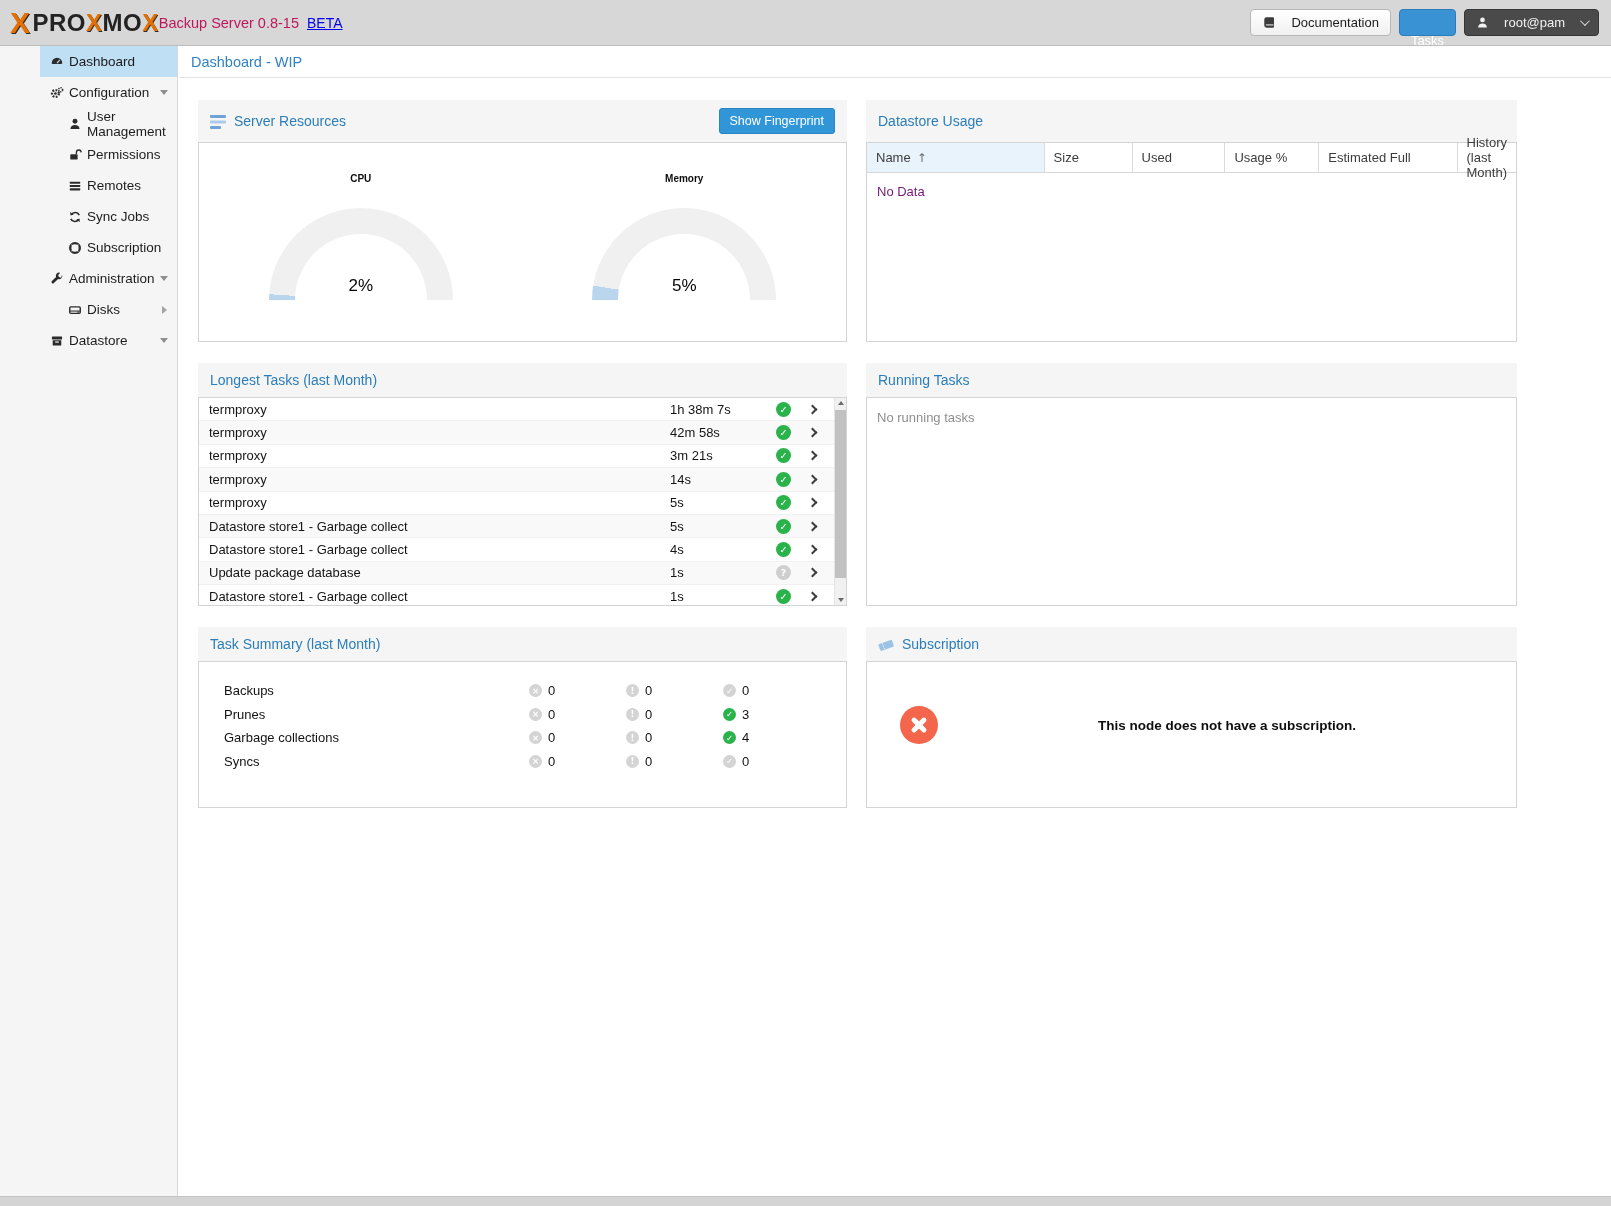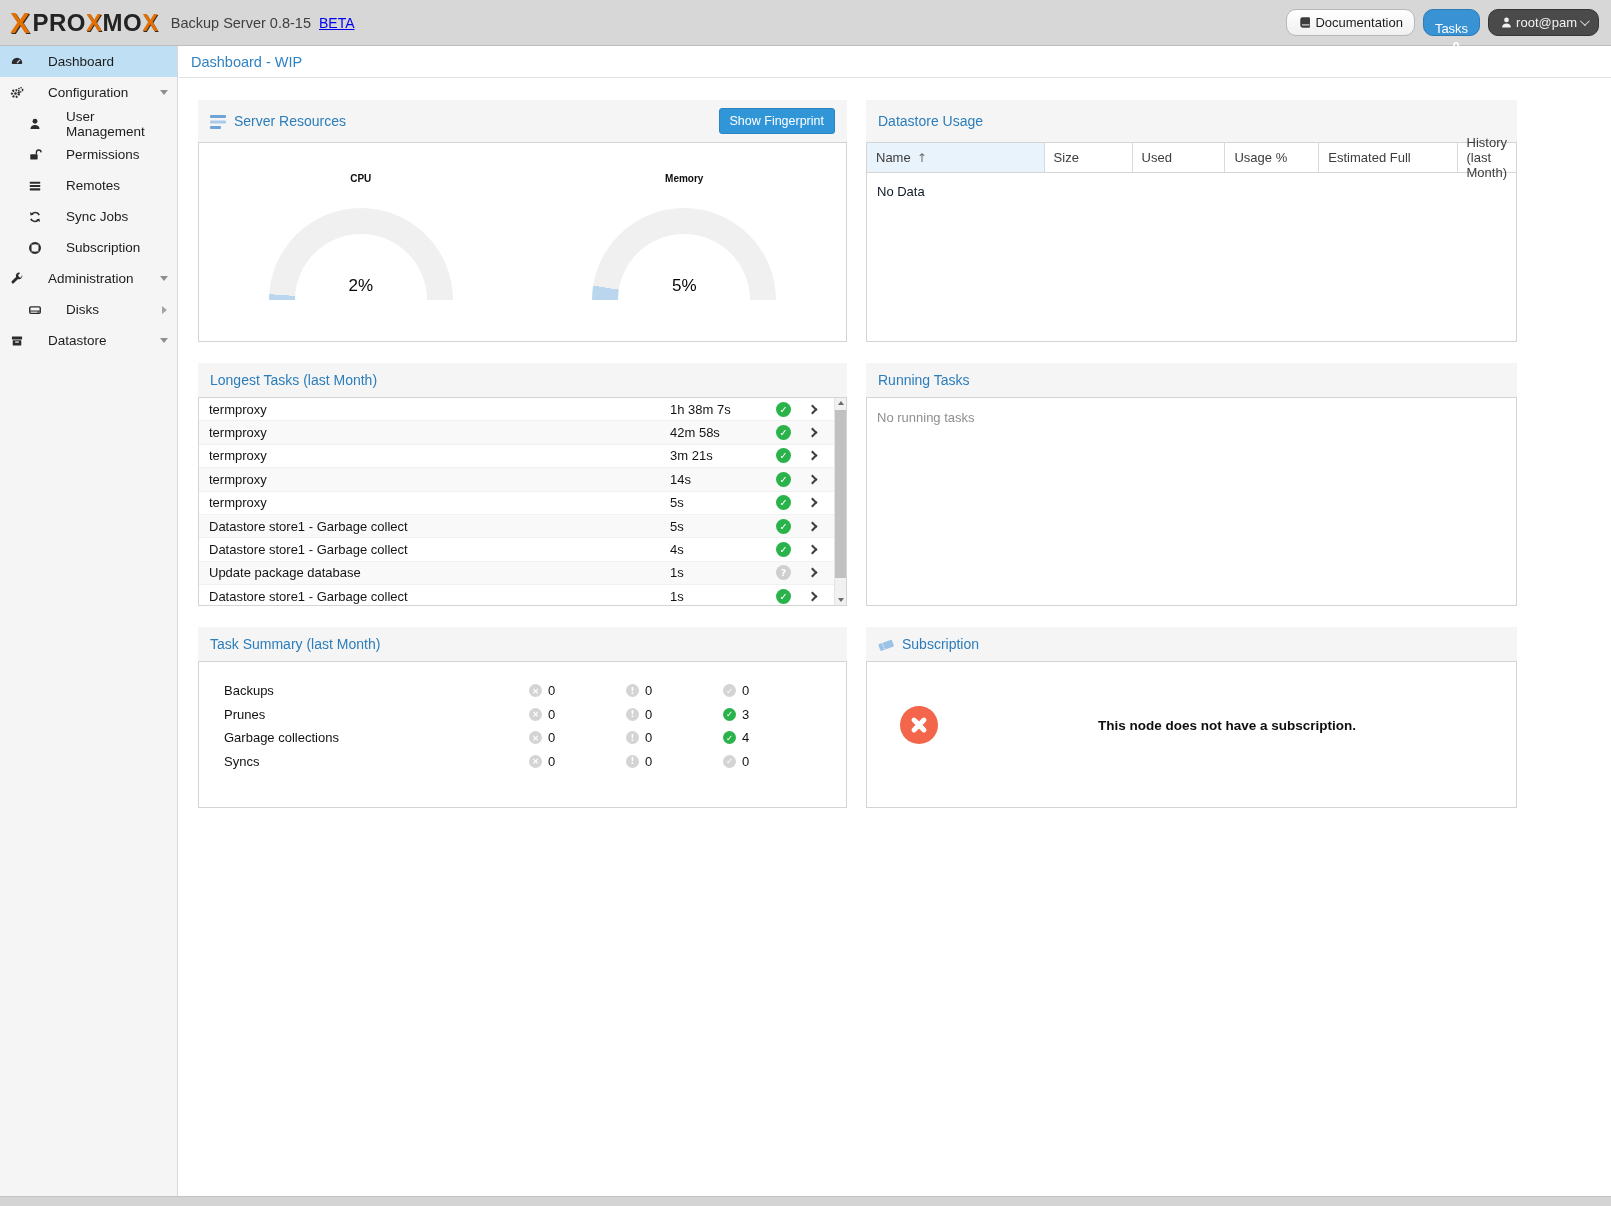--- a/index.html
+++ b/index.html
@@ -5,33 +5,33 @@
   * { box-sizing: border-box; margin: 0; padding: 0; }
   html,body { width:1611px; height:1206px; overflow:hidden; }
   body { font-family:"Liberation Sans","DejaVu Sans",sans-serif; font-size:13px; background:#fff; color:#1a1a1a; position:relative; }
 
   
   .topbar { position:absolute; top:0; left:0; right:0; height:46px; background:#d7d7d7; border-bottom:1px solid #bdbdbd; display:flex; align-items:center; padding:0 12px 0 10px; }
   .logo { display:flex; align-items:center; font-weight:900; letter-spacing:.5px; }
   .logo .mark { font-size:30px; color:#e57000; text-shadow:1px 1px 0 #2b2b2b; margin-right:2px; }
   .logo .wm { font-size:24px; color:#232323; }
   .logo .wm .ox { color:#e57000; text-shadow:.7px .7px 0 #2b2b2b; }
-  .tb-sub { margin-left:12px; font-size:14.5px; color:#404040; }
+  .tb-sub { font-size:14.5px; color:#be185d; }
   .tb-beta { margin-left:8px; font-size:14px; color:#0000ee; text-decoration:underline; cursor:pointer; }
   .tb-right { margin-left:auto; display:flex; align-items:center; gap:8px; }
-  .tbtn { height:27px; display:inline-flex; align-items:center; gap:3px; padding:8px 11px; border-radius:10px; font-size:13px; cursor:pointer; }
+  .tbtn { height:27px; display:inline-flex; align-items:center; gap:15px; padding:8px 11px; border-radius:4px; font-size:13px; cursor:pointer; }
   .tbtn.doc { background:linear-gradient(#ffffff,#f0f0f0); border:1px solid #b7b7b7; color:#1c1c1c; }
   .tbtn.tasks { background:#3892d4; border:1px solid #2c7cb8; color:#fff;flex-direction:column; }
   .tbtn.tasks .cnt { font-weight:700; margin-left:9px; }
   .tbtn.user { background:#4a4a4a; border:1px solid #353535; color:#f2f2f2; }
   .chev-dn { width:7px; height:7px; border-right:1.6px solid #d9d9d9; border-bottom:1.6px solid #d9d9d9; transform:rotate(45deg) translateY(-2px); display:inline-block; }
 
   
   .sidebar { position:absolute; top:46px; left:0; bottom:10px; width:178px; background:#f5f5f5; border-right:1px solid #d8d8d8; }
-  .sitem { height:31px; display:flex; align-items:center; gap:24px; padding-left:10px; position:relative; font-size:13.5px; color:#1c1c1c; cursor:pointer; }
+  .sitem { height:31px; display:flex; align-items:center; gap:5px; padding-left:10px; position:relative; font-size:13.5px; color:#1c1c1c; cursor:pointer;margin-left:40px; }
   .sitem.child { padding-left:28px; }
   .sitem.selected { background:#bfdff5; }
   .sitem svg { flex:0 0 auto; }
   .grp-arrow { position:absolute; right:9px; width:0; height:0; border-left:4.5px solid transparent; border-right:4.5px solid transparent; border-top:5px solid #8f8f8f; }
   .sub-arrow { position:absolute; right:10px; width:0; height:0; border-top:4.5px solid transparent; border-bottom:4.5px solid transparent; border-left:5px solid #a3a3a3; }
 
   
   .main { position:absolute; top:46px; left:179px; right:0; bottom:10px; background:#fff; overflow:hidden; }
   .page-hd { height:32px; display:flex; align-items:center; padding-left:12px; border-bottom:1px solid #e3e3e3; font-size:14.5px; color:#3183c4; }
   .content { padding:22px 0 0 19px; display:grid; grid-template-columns:649px 651px; column-gap:19px; row-gap:21px; align-items:start; }
@@ -53,21 +53,21 @@
          background:conic-gradient(from 270deg,#b9d6ee 0 var(--a,0deg),#f0f0f0 var(--a,0deg) 180deg,transparent 180deg 360deg); }
   .arc::after { content:""; position:absolute; inset:26px; border-radius:50%; background:#fff; }
   .gval { position:absolute; left:0; right:0; bottom:4px; text-align:center; font-size:17px; color:#050505; }
 
   
   .dtable { display:flex; border-bottom:1px solid #d6d6d6; }
   .dth { height:29px; display:flex; align-items:center; padding:0 9px; border-right:1px solid #dadada; font-size:13px; color:#3c3c3c; background:#fff; cursor:pointer; }
   .dth.sorted { background:#e9f3fb; }
   .dth:last-child { border-right:none; flex:1; }
   .sortarr { margin-left:6px; color:#6a6a6a; font-family:"DejaVu Sans",sans-serif; font-size:12px; }
-  .nodata { padding:11px 10px; color:#0f172a; }
+  .nodata { padding:11px 10px; color:#701a75; }
 
   
   .tlist { margin-right:12px; overflow:hidden; height:207px; }
   .trow { display:flex; align-items:center; height:23.4px; border-bottom:1px solid #f1f1f1; font-size:13px; color:#141414; cursor:pointer; }
   .trow:nth-child(even) { background:#f9f9f9; }
   .t-name { flex:1; padding-left:10px; white-space:nowrap; overflow:hidden; }
   .t-dur { width:106px; }
   .t-st { width:33px; display:flex; }
   .t-ch { width:25px; display:flex; }
   .chev-r { width:7px; height:7px; border-top:2.2px solid #3e3e3e; border-right:2.2px solid #3e3e3e; transform:rotate(45deg); display:inline-block; }

